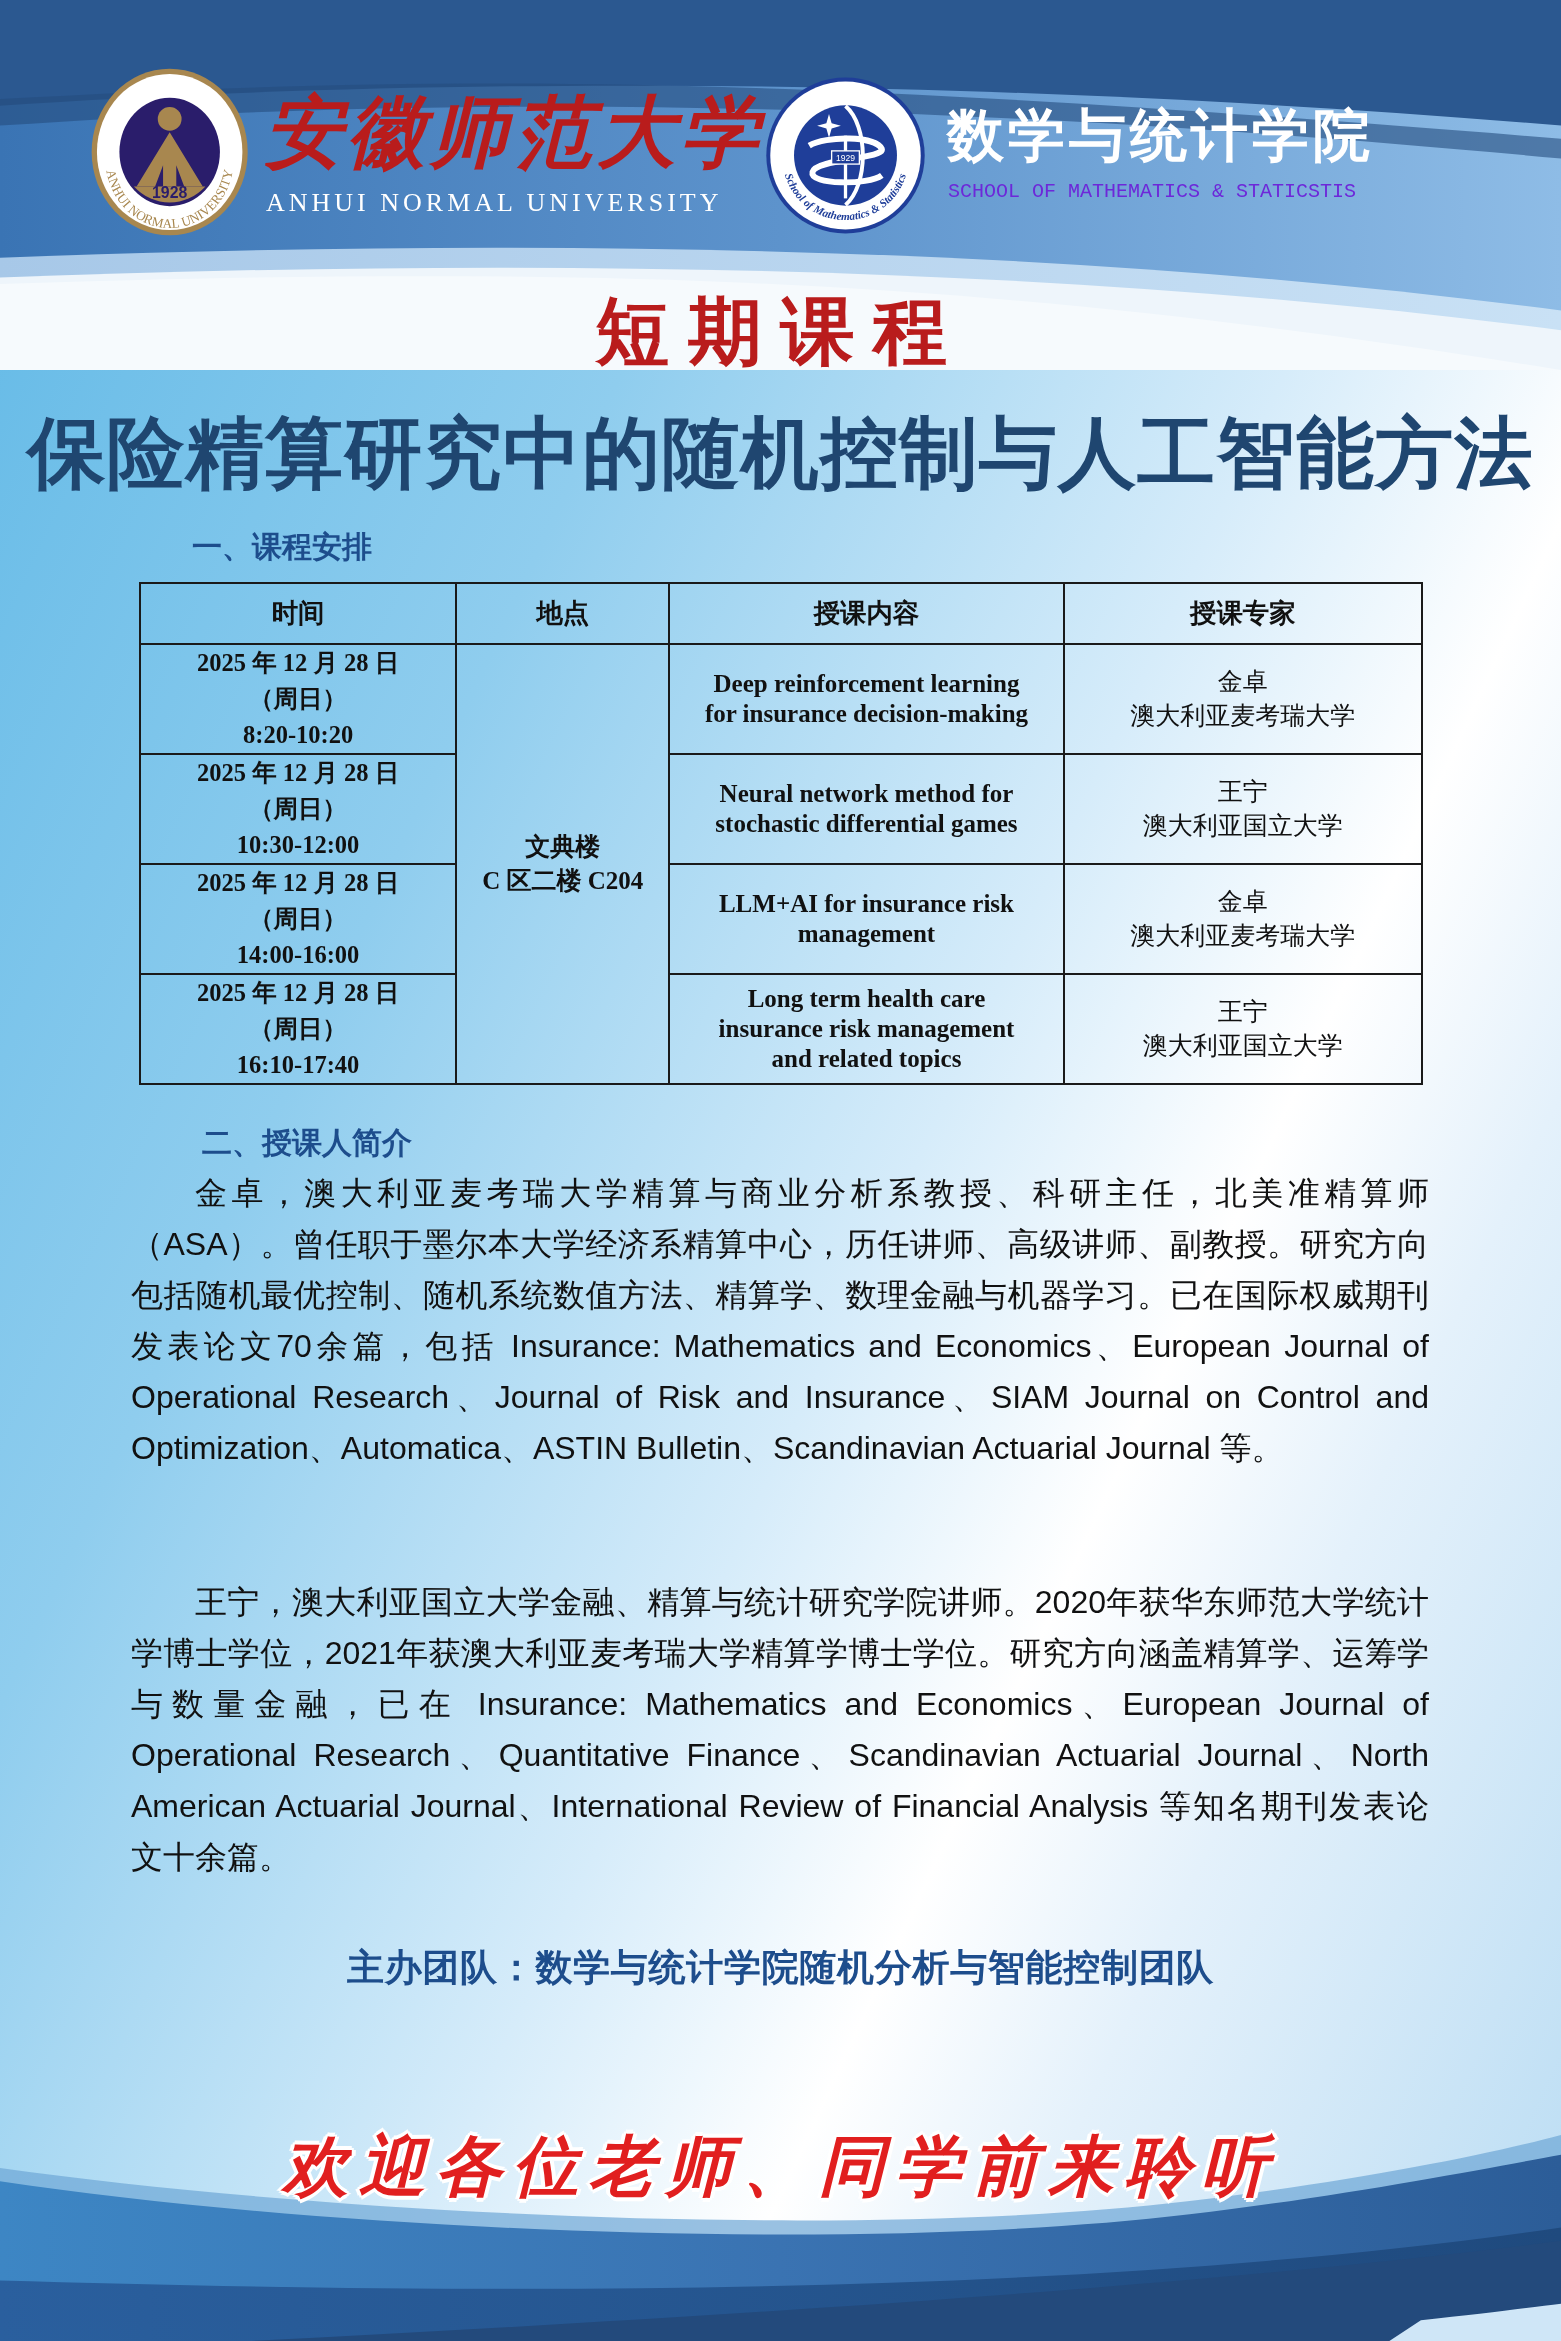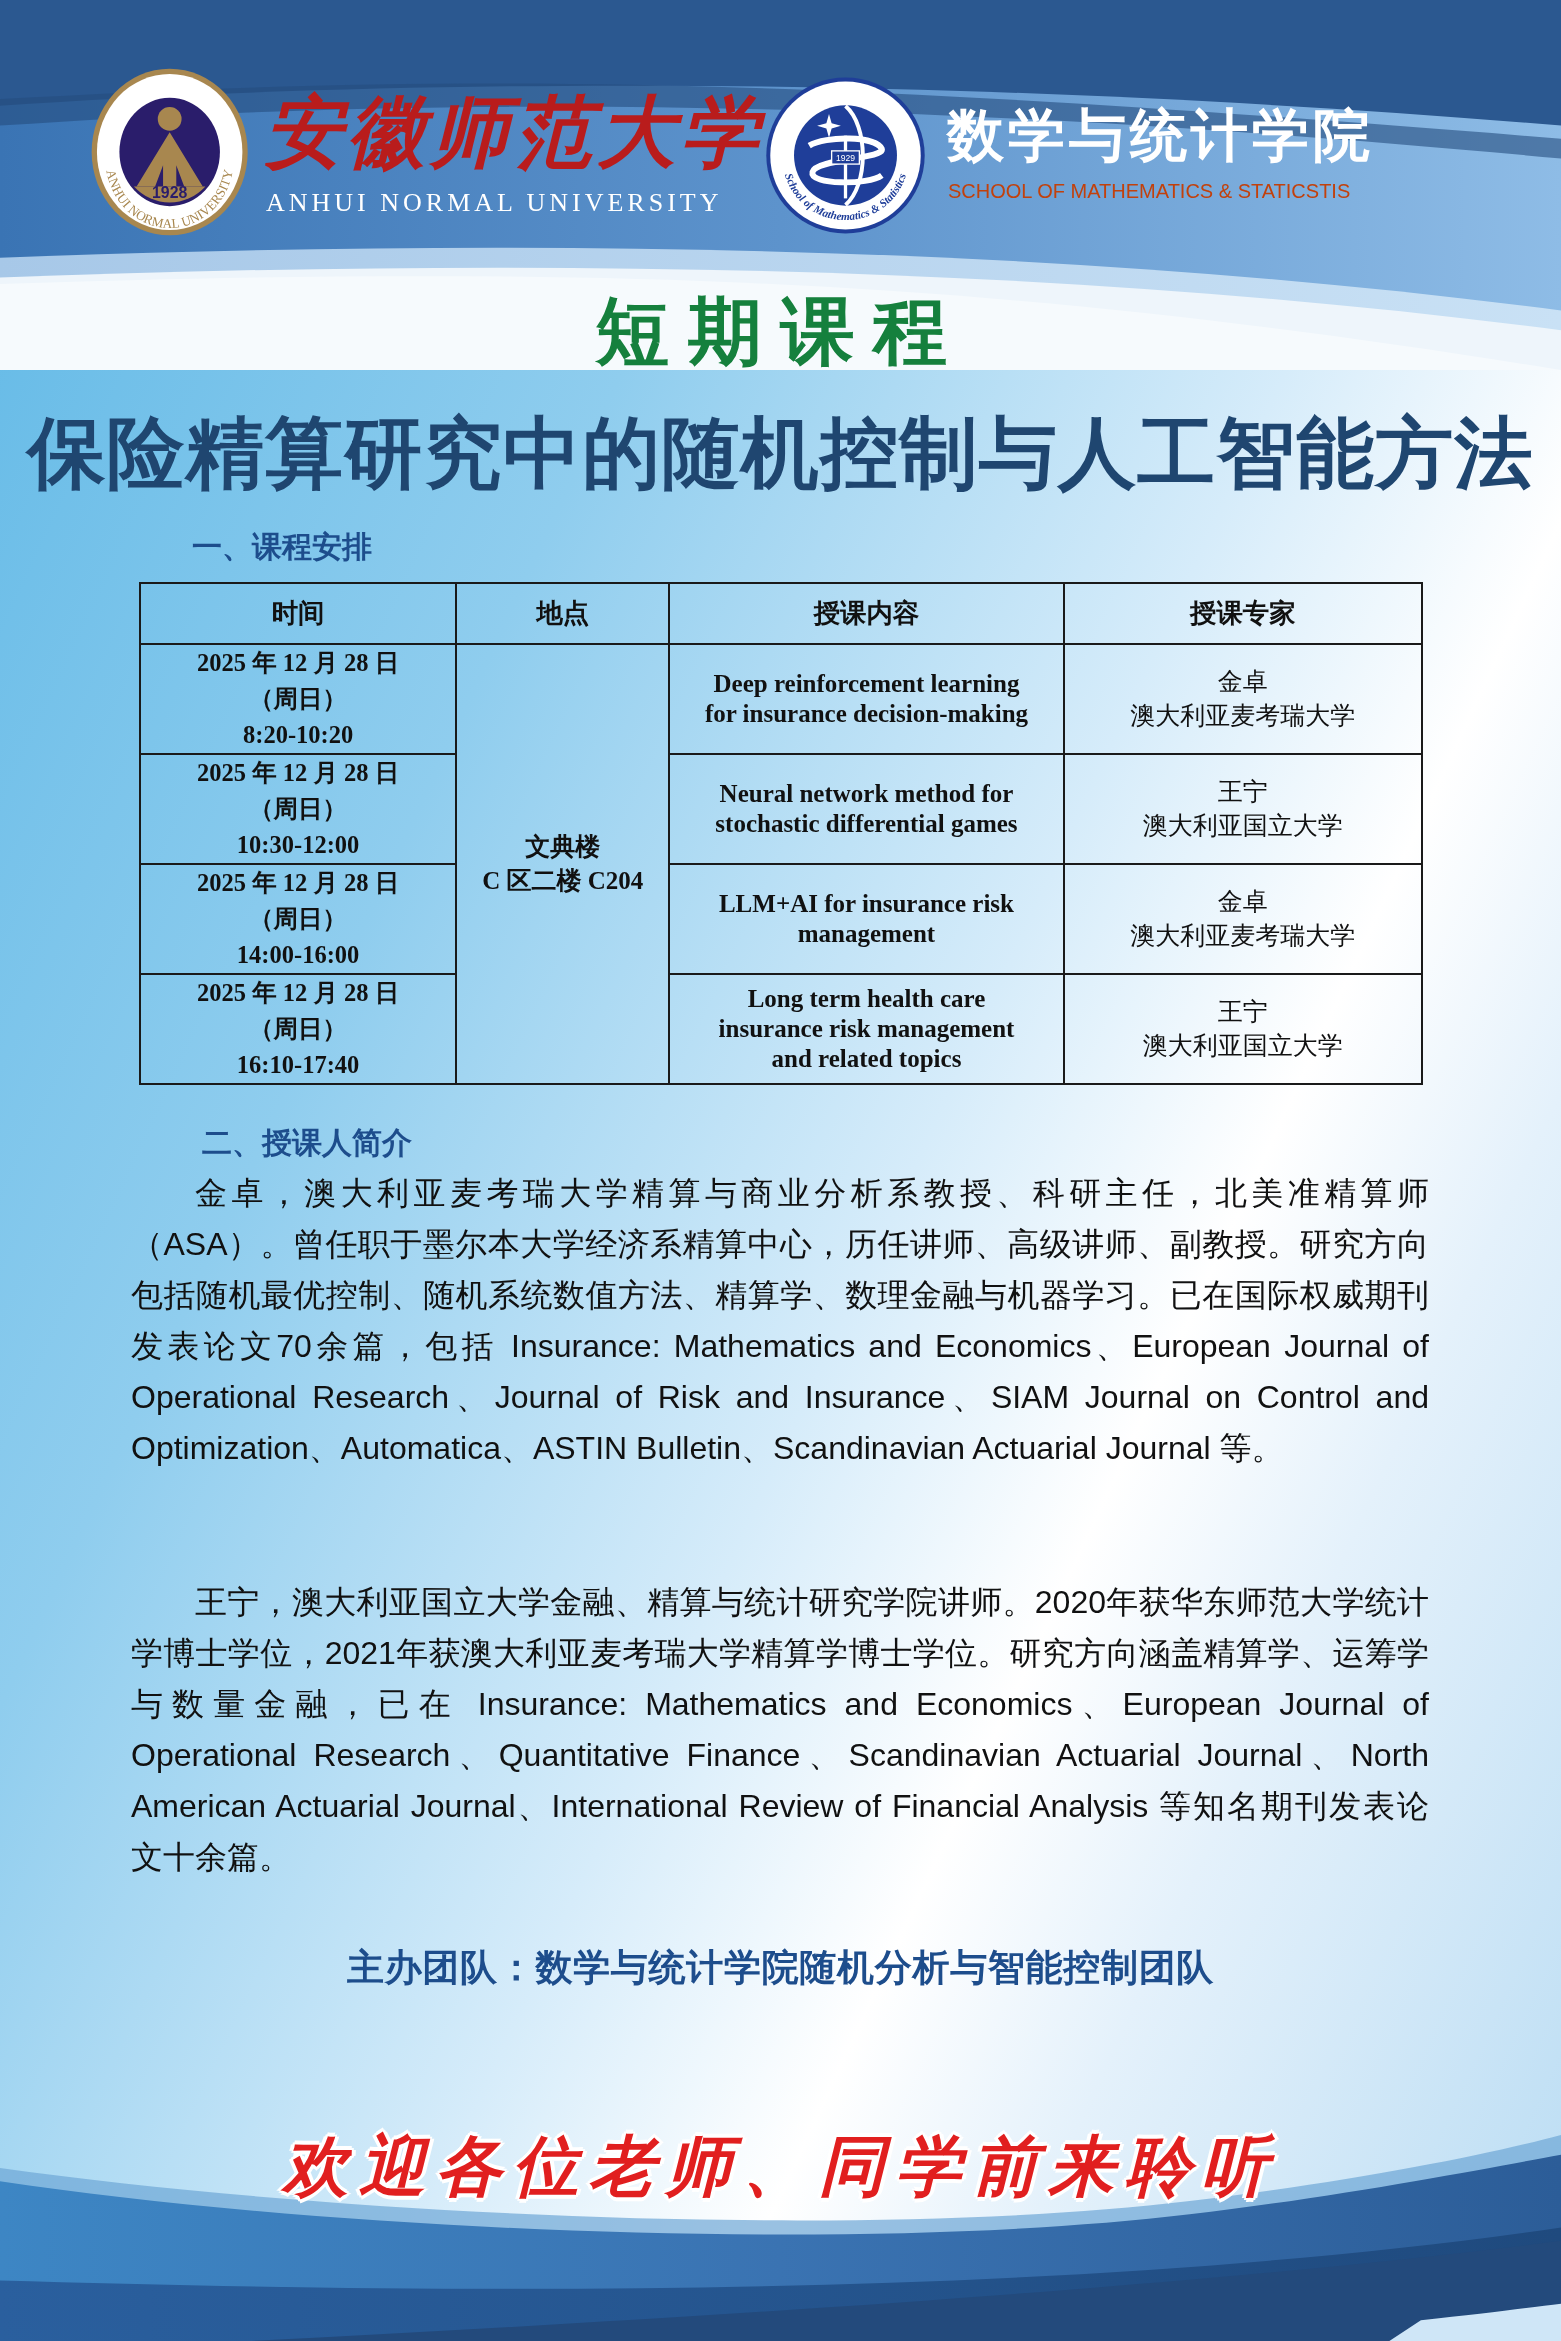--- a/index.html
+++ b/index.html
@@ -15,24 +15,24 @@
     position: absolute; left: 0; top: 2082px; width: 1561px; height: 260px; z-index: 0;
   }
   .layer { position: absolute; z-index: 2; }
 
   
   .logo-anu { left: 89px; top: 66px; width: 162px; height: 172px; }
   .anu-cn { left: 264px; top: 93px; color: #b91c1c; font-family: "DejaVu Serif", serif; font-weight: bold; font-size: 78px; letter-spacing: 5.3px; font-style: italic; white-space: nowrap; line-height: 1; }
   .anu-en { left: 266px; top: 188px; color: #fff; font-family: "Liberation Serif", serif; font-size: 26px; letter-spacing: 4px; white-space: nowrap; }
   .logo-sms { left: 763px; top: 73px; width: 165px; height: 165px; }
   .sms-cn { left: 947px; top: 107px; color: #fff; font-family: "DejaVu Sans", sans-serif; font-weight: bold; font-size: 57px; letter-spacing: 4px; white-space: nowrap; line-height: 1; }
-  .sms-en { left: 948px; top: 180px; color: #c2410c; font-family: Liberation Sans, sans-serif; font-size: 20px; white-space: nowrap; }
-
-  
-  .title-1 { left: 0; width: 1561px; top: 294px; text-align: center; color: #15803d; font-weight: bold; font-size: 74px; letter-spacing: 18.5px; line-height: 1; }
+  .sms-en { left: 948px; top: 180px; color: #6d28d9; font-family: Liberation Mono, monospace; font-size: 20px; white-space: nowrap; }
+
+  
+  .title-1 { left: 0; width: 1561px; top: 294px; text-align: center; color: #b91c1c; font-weight: bold; font-size: 74px; letter-spacing: 18.5px; line-height: 1; }
   .title-2 { left: 0; width: 1561px; top: 414px; text-align: center; color: #1f4670; font-weight: bold; font-size: 78px; letter-spacing: 1.3px; line-height: 1; white-space: nowrap; }
   .sec-h { color: #1d4d8c; font-weight: bold; font-size: 30px; line-height: 1; white-space: nowrap; }
   .sec-1 { left: 192px; top: 532px; }
   .sec-2 { left: 202px; top: 1128px; }
 
   
   .sched { left: 139px; top: 582px; width: 1284px; height: 490px; }
   table.schedule {
     border-collapse: collapse; width: 100%; height: 100%;
     font-family: "Liberation Serif", serif; color: #111;

